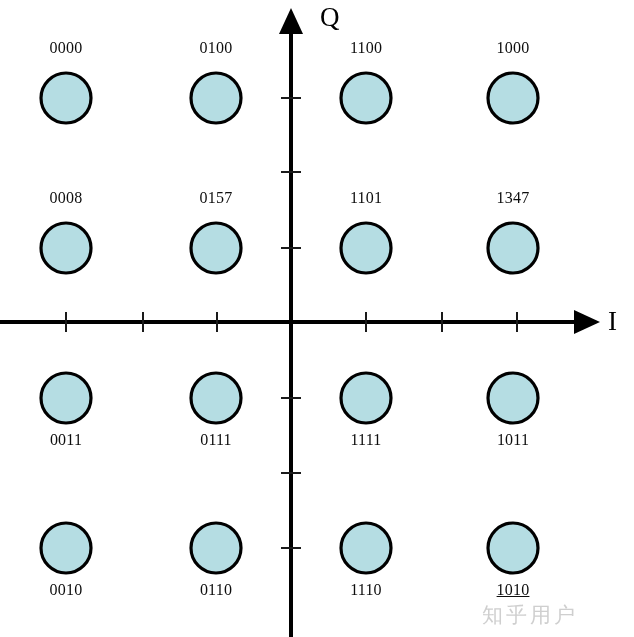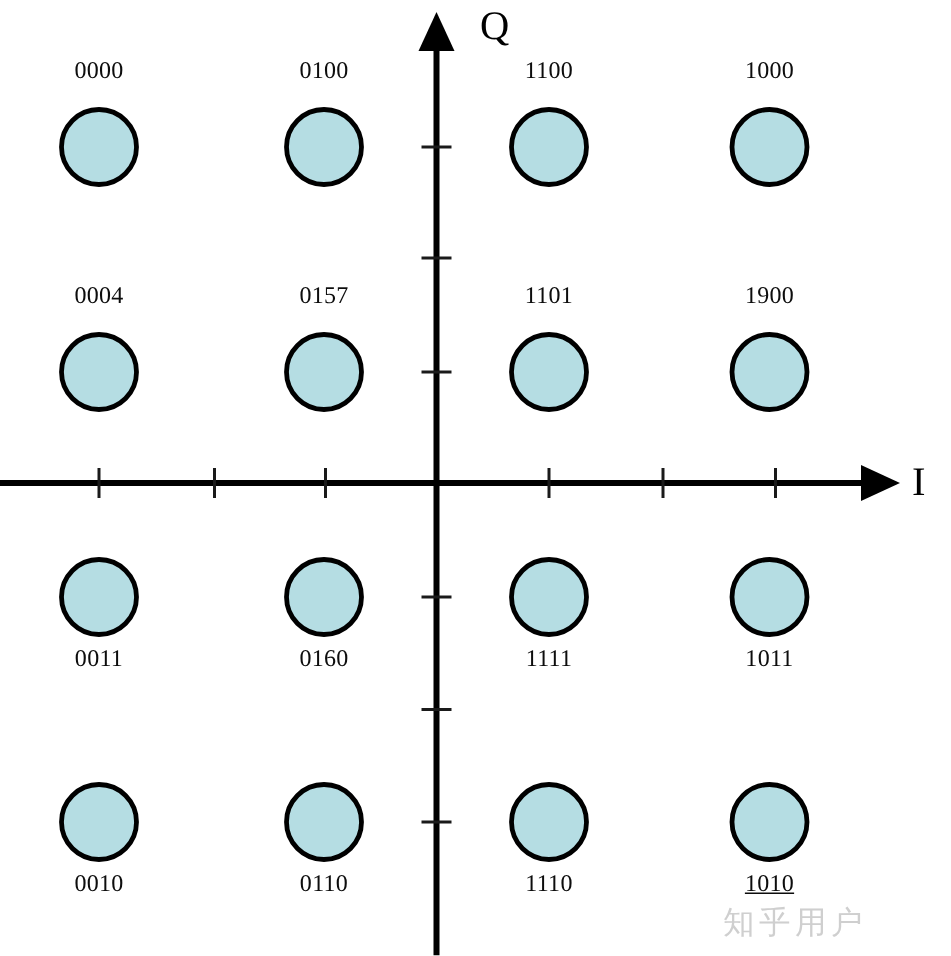--- a/index.html
+++ b/index.html
@@ -131,26 +131,26 @@
         <circle cx="366" cy="548" r="25" class="point-circle"></circle>
         <circle cx="513" cy="548" r="25" class="point-circle"></circle>
       </g>
   </svg>
 
   <div id="point-label-layer">
       <div class="point-label" style="left: 66px; top: 40px;">0000</div>
       <div class="point-label" style="left: 216px; top: 40px;">0100</div>
       <div class="point-label" style="left: 366px; top: 40px; text-align: center;">1100</div>
       <div class="point-label" style="left: 513px; top: 40px;">1000</div>
-      <div class="point-label" style="left: 66px; top: 190px;">0004</div>
+      <div class="point-label" style="left: 66px; top: 190px;">0008</div>
       <div class="point-label" style="left: 216px; top: 190px;">0157</div>
       <div class="point-label" style="left: 366px; top: 190px;">1101</div>
-      <div class="point-label" style="left: 513px; top: 190px;">1900</div>
+      <div class="point-label" style="left: 513px; top: 190px;">1347</div>
       <div class="point-label" style="left: 66px; top: 432px;">0011</div>
-      <div class="point-label" style="left: 216px; top: 432px;">0160</div>
+      <div class="point-label" style="left: 216px; top: 432px;">0111</div>
       <div class="point-label" style="left: 366px; top: 432px;">1111</div>
       <div class="point-label" style="left: 513px; top: 432px;">1011</div>
       <div class="point-label" style="left: 66px; top: 582px;">0010</div>
       <div class="point-label" style="left: 216px; top: 582px;">0110</div>
       <div class="point-label" style="left: 366px; top: 582px;">1110</div>
       <div class="point-label" style="left: 513px; top: 582px; text-decoration: underline;">1010</div>
     </div>
 
   <div class="axis-label" id="q-axis-label" style="left:320px; top:4px;">Q</div>
 

